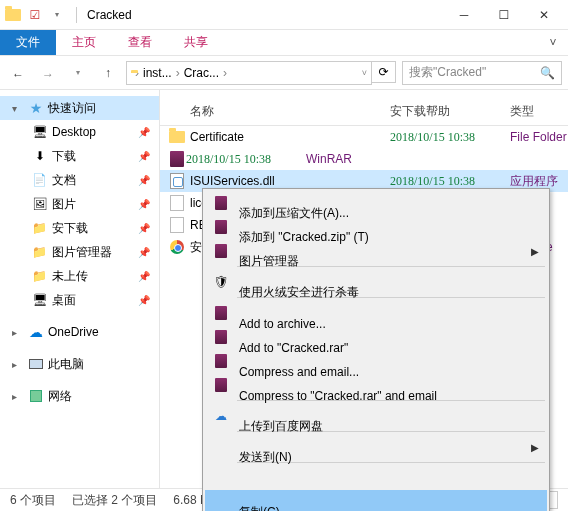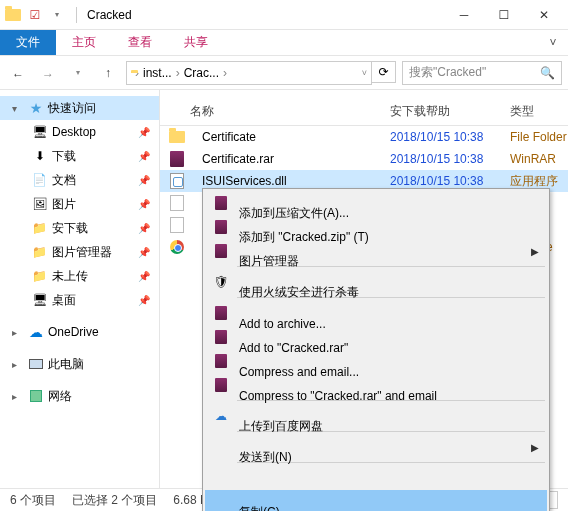--- a/index.html
+++ b/index.html
@@ -34,23 +34,23 @@
 .pin { margin-left: auto; margin-right: 8px; color: #5a9bd5; font-size: 10px; }
 .filepane { flex: 1; display: flex; flex-direction: column; overflow: hidden; }
 .cols { height: 28px; display: flex; align-items: center; border-bottom: 1px solid #e5e5e5; color: #444; margin-top: 8px; }
 .col-name { width: 230px; padding-left: 30px; }
 .col-date { width: 120px; }
 .col-type { flex: 1; }
 .filelist { flex: 1; overflow: hidden; }
 .filerow { height: 22px; display: flex; align-items: center; padding-left: 8px; }
 .filerow.selected { background: #cce8ff; }
 .filerow .ficon { width: 18px; height: 16px; display: flex; align-items: center; justify-content: center; }
-.filerow .fname { width: 204px; padding-left: 16px; white-space: nowrap; overflow: hidden; }
-.filerow .fdate { width: 120px; color: #1d4ed8; white-space: nowrap; }
-.filerow .ftype { flex: 1; color: #a16207; white-space: nowrap; overflow: hidden; }
+.filerow .fname { width: 204px; padding-left: 4px; white-space: nowrap; overflow: hidden; }
+.filerow .fdate { width: 120px; color: #15803d; white-space: nowrap; font-family: Liberation Serif, serif; }
+.filerow .ftype { flex: 1; color: #701a75; white-space: nowrap; overflow: hidden; }
 .statusbar { height: 23px; border-top: 1px solid #e5e5e5; display: flex; align-items: center; padding: 0 10px; gap: 16px; color: #444; }
 .statusbar .right { margin-left: auto; display: flex; gap: 4px; }
 .viewbtn { width: 22px; height: 18px; border: 1px solid #ccc; }
 .viewbtn.active { background: #cce8ff; border-color: #7ab8e8; }
 
 
 .context-menu { position: absolute; left: 202px; top: 188px; width: 348px; background: #f0f0f0; border: 1px solid #a0a0a0; box-shadow: 2px 2px 4px rgba(0,0,0,0.25); z-index: 100; padding: 2px; }
 .cm-item { height: 24px; display: flex; align-items: center; padding-left: 4px; position: relative; }
 .cm-item.hover { background: #91c9f7; }
 .cm-icon { width: 24px; height: 20px; display: flex; align-items: center; justify-content: center; }
@@ -213,21 +213,20 @@
             <span class="folder-svg"></span>
           </span>
   <span class="fname">Certificate</span>
   <span class="fdate">2018/10/15 10:38</span>
   <span class="ftype">File Folder</span>
         </div>
         <div class="filerow">
           <span class="ficon">
             <span class="rar-svg"></span>
           </span>
-  <span class="fname">Certificate.rar</span>
   <span class="fdate">2018/10/15 10:38</span>
   <span class="ftype">WinRAR</span>
         </div>
         <div class="filerow selected">
           <span class="ficon">
             <span class="dll-svg"></span>
           </span>
   <span class="fname">ISUIServices.dll</span>
   <span class="fdate">2018/10/15 10:38</span>
   <span class="ftype">应用程序</span>

